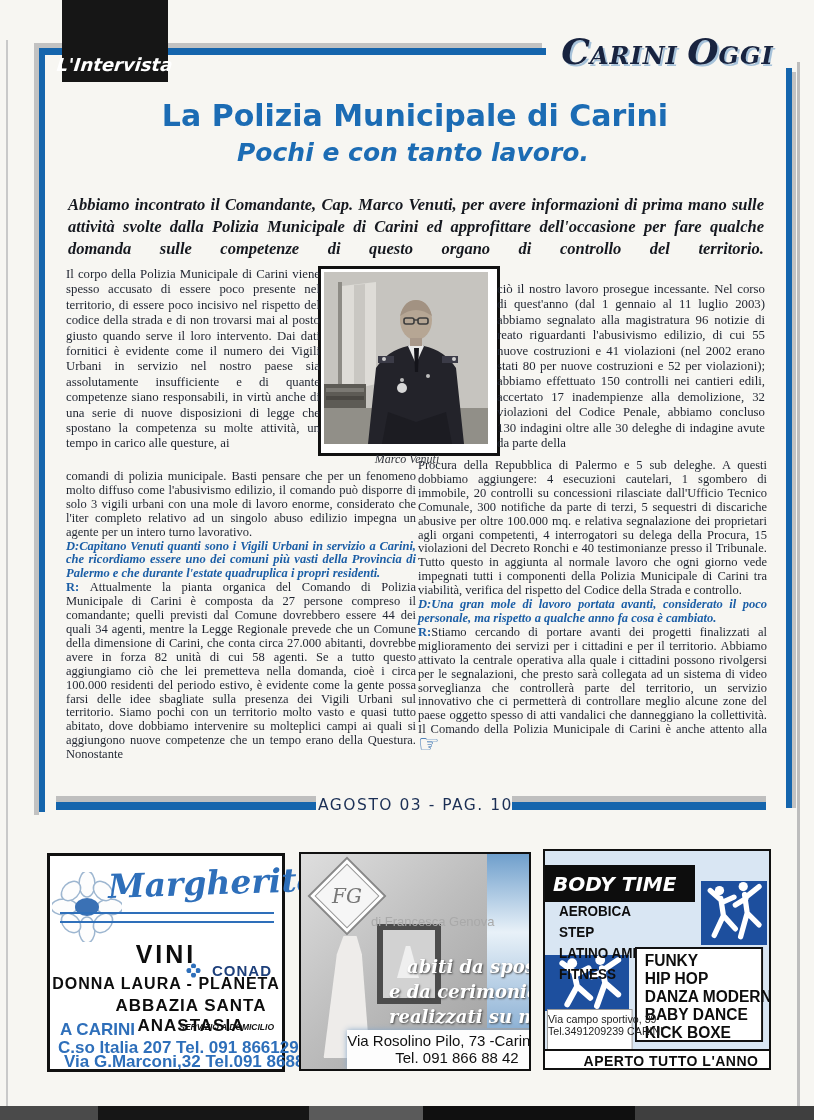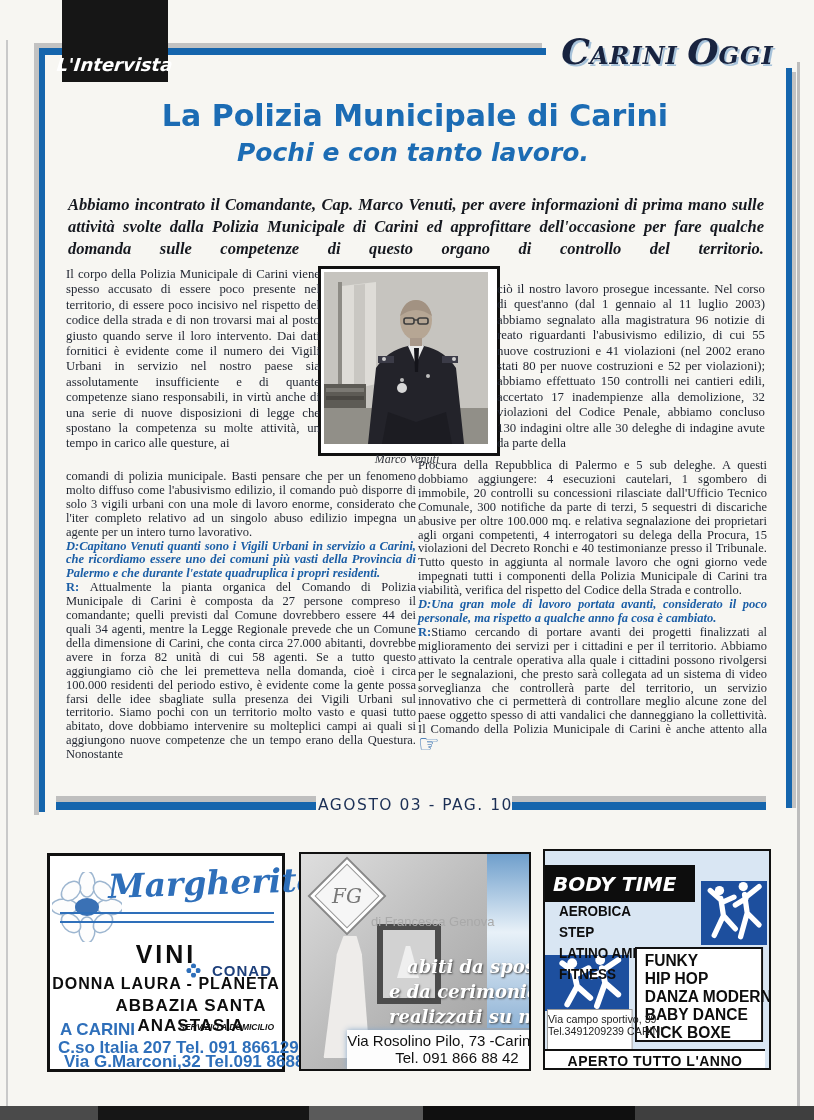--- a/index.html
+++ b/index.html
@@ -125,21 +125,21 @@
   .b-sq1{left:156px;top:30px;width:66px;height:64px;background:#1d4f9e;}
   .b-sq2{left:0;top:104px;width:84px;height:56px;background:#1d4f9e;}
   .b-list1{left:14px;top:50px;font-family:"Liberation Sans",sans-serif;font-weight:bold;font-size:14.5px;
     line-height:21px;color:#0d0d0d;transform:scaleX(.93);transform-origin:left top;white-space:nowrap;}
   .b-funky{left:90px;top:96px;width:120px;height:88px;background:#fff;border:2px solid #111;
     padding:3px 0 0 8px;font-family:"Liberation Sans",sans-serif;font-weight:bold;font-size:16px;
     line-height:18px;color:#0d0d0d;transform:scaleX(.97);transform-origin:left top;white-space:nowrap;}
   .b-via{left:2px;top:158px;width:90px;height:40px;background:#fff;border:1px solid #9a9a9a;
     font-family:"Liberation Sans",sans-serif;font-size:11.5px;color:#222;padding-top:3px;
     transform:scaleX(.93);transform-origin:left top;white-space:nowrap;text-align:center;}
-  .b-aperto{left:0;top:198px;width:220px;height:19px;background:#fff;border-top:2px solid #111;
+  .b-aperto{left:0;top:198px;width:252px;height:19px;background:#fff;border-top:2px solid #111;
     text-align:center;font-family:"Liberation Sans",sans-serif;font-weight:bold;font-size:14px;
     letter-spacing:.5px;color:#0d0d0d;padding-top:2px;}
 </style>
 </head>
 <body>
 
 <div id="page">
 
   <div class="abs scan-left"></div>
   <div class="abs scan-right"></div>

